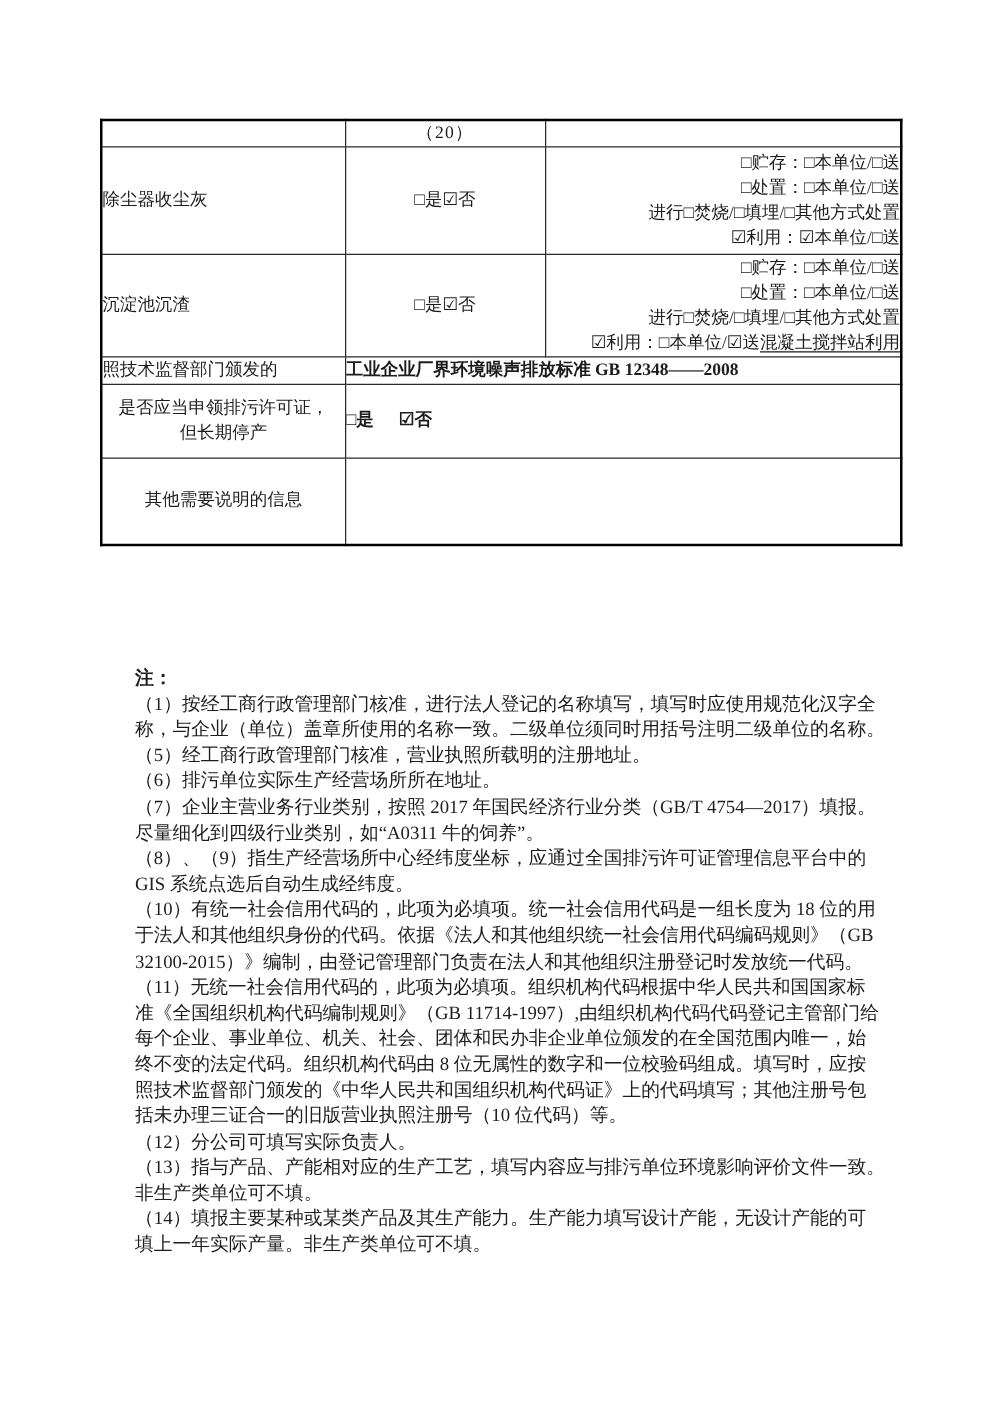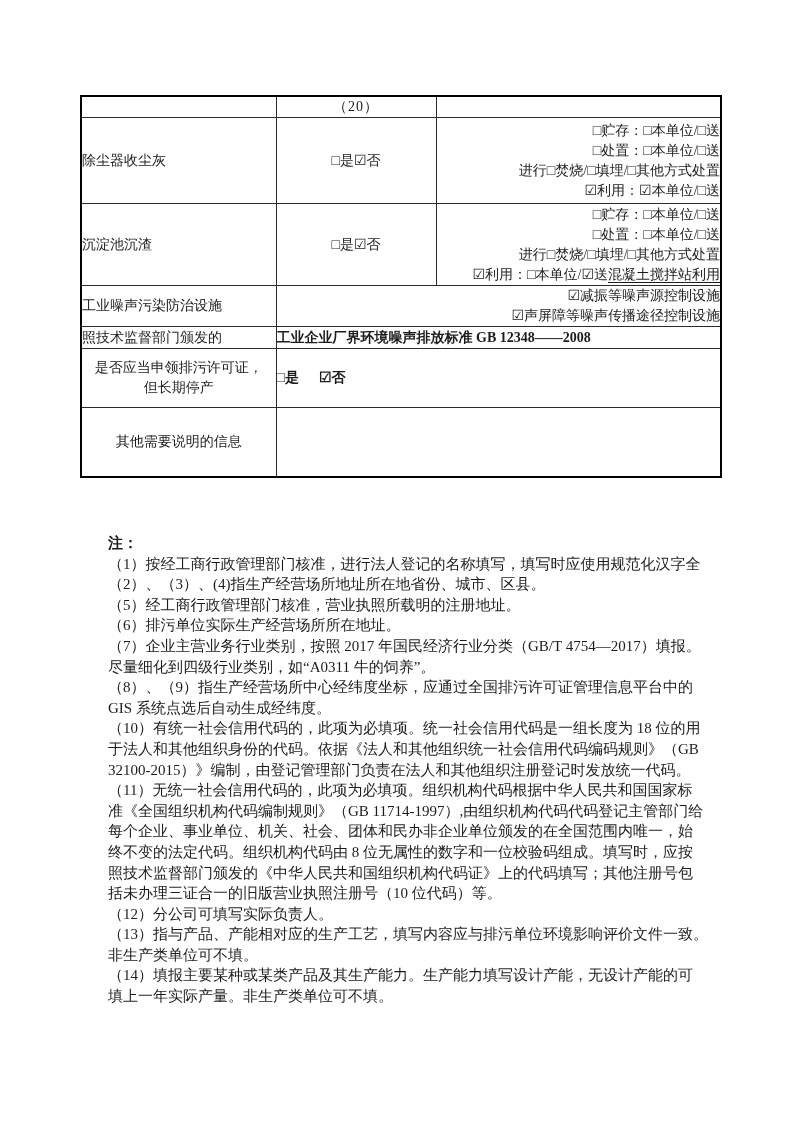--- a/index.html
+++ b/index.html
@@ -79,27 +79,20 @@
       <td class="center">□是☑否</td>
       <td class="lines">
         <div class="ln">□贮存：□本单位/□送</div>
         <div class="ln">□处置：□本单位/□送</div>
         <div class="ln">进行□焚烧/□填埋/□其他方式处置</div>
         <div class="ln"><span>☑利用：□本单位/☑送</span><span class="u">混凝土搅拌站利用</span></div>
       </td>
     </tr>
 
 
-    <tr class="rE">
-      <td class="label-left">工业噪声污染防治设施</td>
-      <td class="lines" colspan="2">
-        <div class="ln">☑减振等噪声源控制设施</div>
-        <div class="ln">☑声屏障等噪声传播途径控制设施</div>
-      </td>
-    </tr>
 
     <tr class="rF">
       <td class="label-left">照技术监督部门颁发的</td>
       <td class="value-left" colspan="2">工业企业厂界环境噪声排放标准 GB 12348——2008</td>
     </tr>
 
     <tr class="rG">
       <td class="label-center">
         <div>是否应当申领排污许可证，</div>
         <div>但长期停产</div>
@@ -112,21 +105,21 @@
     <tr class="rH">
       <td class="label-center">其他需要说明的信息</td>
       <td class="value-left" colspan="2"></td>
     </tr>
   </tbody>
     </table>
 
   <div class="notes">
     <div class="note-title">注：</div>
     <div class="note-line">（1）按经工商行政管理部门核准，进行法人登记的名称填写，填写时应使用规范化汉字全</div>
-    <div class="note-line">（2）、（3）、(4)指生产经营场所地址所在地省份、城市、区县。</div>
+    <div class="note-line">称，与企业（单位）盖章所使用的名称一致。二级单位须同时用括号注明二级单位的名称。</div>
     <div class="note-line">（5）经工商行政管理部门核准，营业执照所载明的注册地址。</div>
     <div class="note-line">（6）排污单位实际生产经营场所所在地址。</div>
     <div class="note-line">（7）企业主营业务行业类别，按照 2017 年国民经济行业分类（GB/T 4754—2017）填报。</div>
     <div class="note-line">尽量细化到四级行业类别，如“A0311 牛的饲养”。</div>
     <div class="note-line">（8）、（9）指生产经营场所中心经纬度坐标，应通过全国排污许可证管理信息平台中的</div>
     <div class="note-line">GIS 系统点选后自动生成经纬度。</div>
     <div class="note-line">（10）有统一社会信用代码的，此项为必填项。统一社会信用代码是一组长度为 18 位的用</div>
     <div class="note-line">于法人和其他组织身份的代码。依据《法人和其他组织统一社会信用代码编码规则》（GB</div>
     <div class="note-line">32100-2015）》编制，由登记管理部门负责在法人和其他组织注册登记时发放统一代码。</div>
     <div class="note-line">（11）无统一社会信用代码的，此项为必填项。组织机构代码根据中华人民共和国国家标</div>

